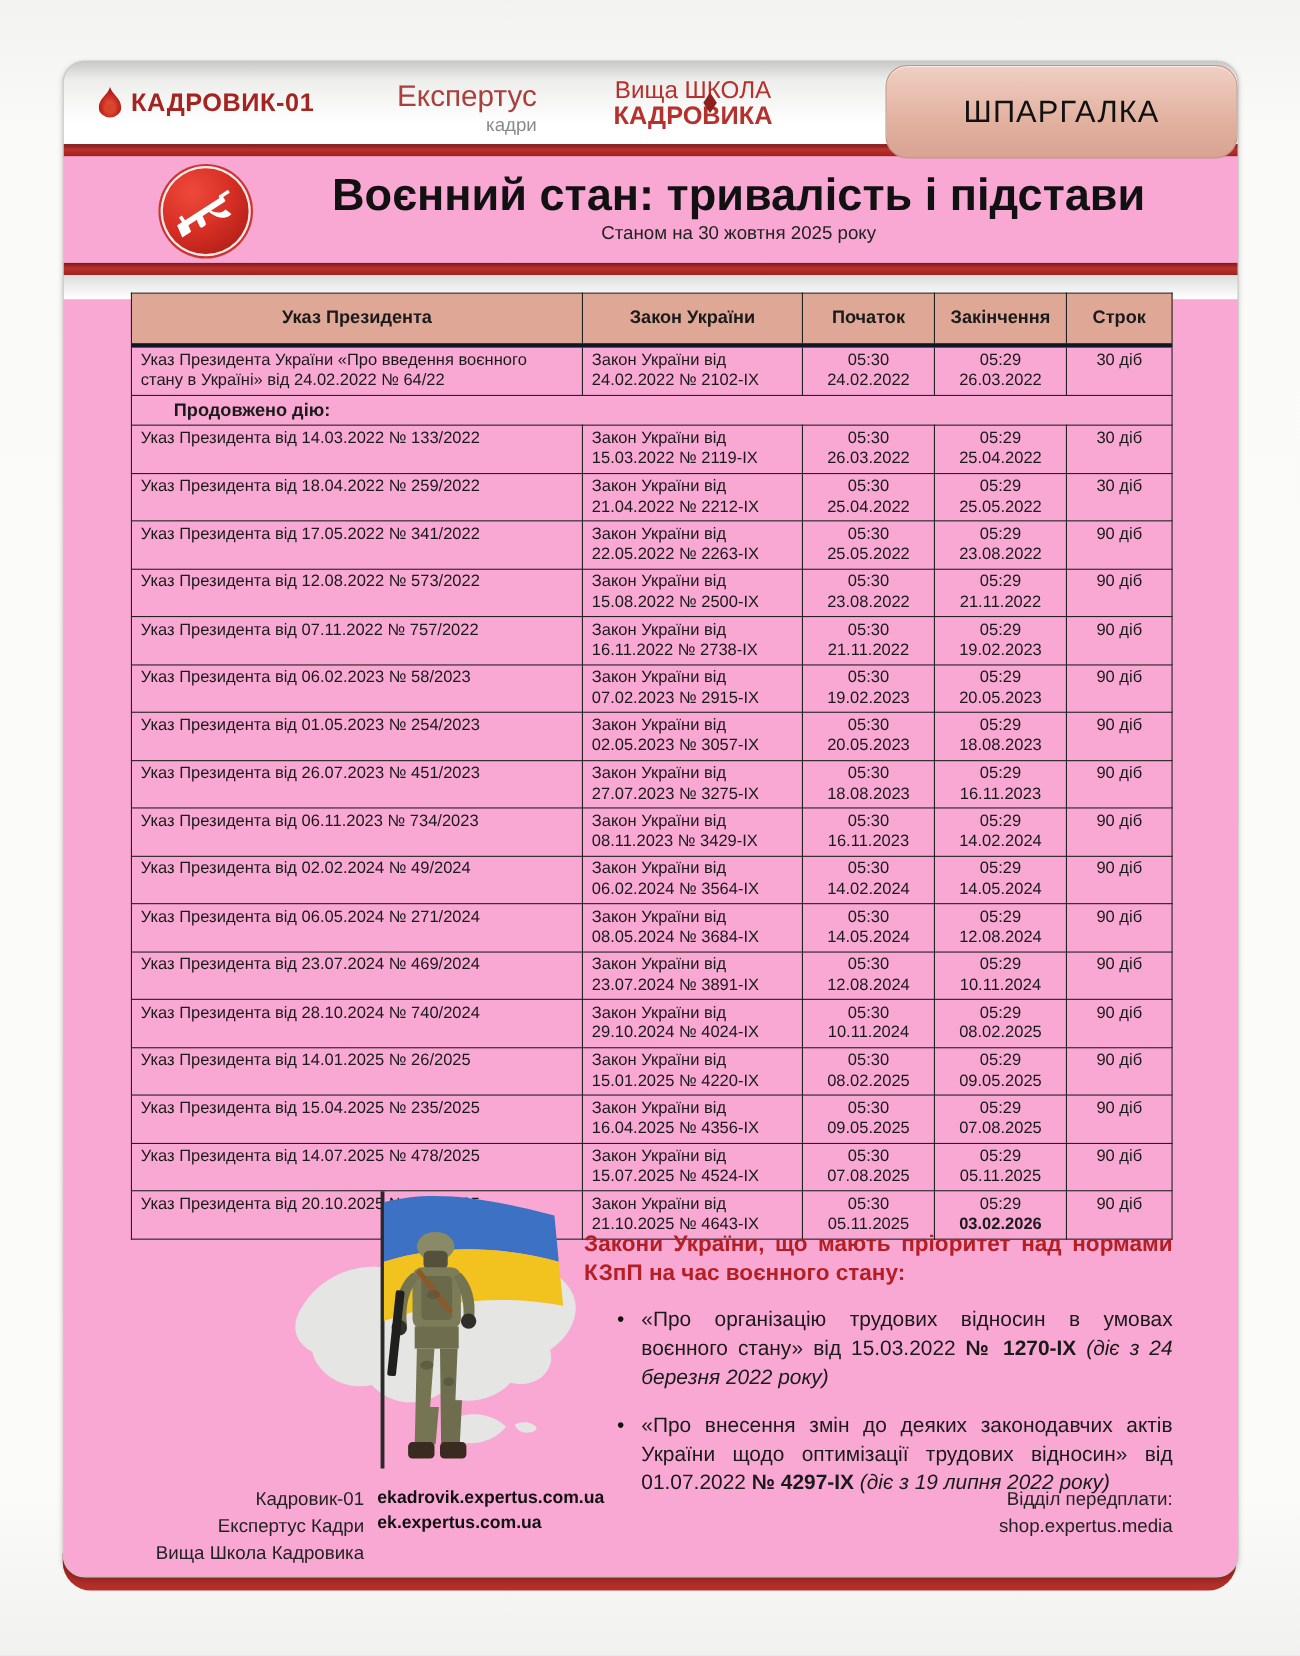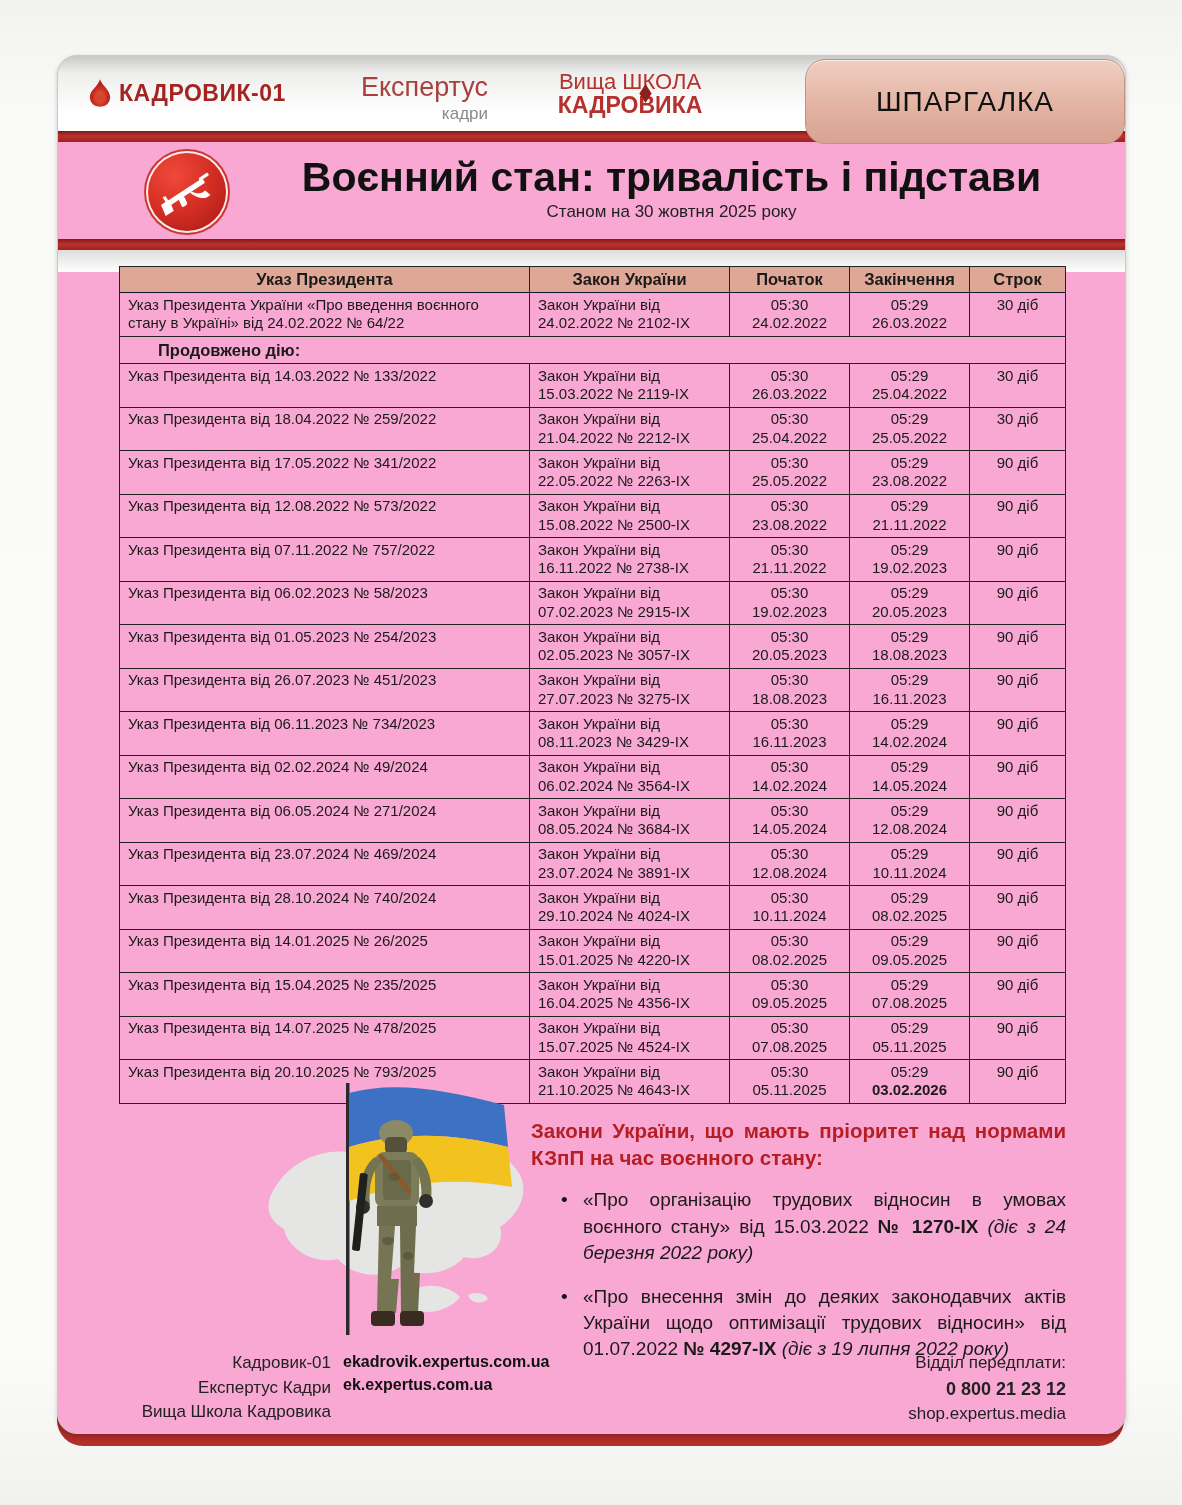--- a/index.html
+++ b/index.html
@@ -43,22 +43,22 @@
     box-shadow:inset 0 0 0 2px #c33, inset 0 0 0 4px rgba(255,255,255,.9);
     display:flex;align-items:center;justify-content:center;}
   .page-title{position:absolute;left:210px;right:50px;top:98px;text-align:center;
     font-size:41px;font-weight:bold;color:#111;}
   .page-subtitle{position:absolute;left:210px;right:50px;top:146px;text-align:center;
     font-size:17px;color:#222;}
   
   .tbl-wrap{position:absolute;left:61px;top:210px;width:946px;}
   table{border-collapse:collapse;width:946px;table-layout:fixed;}
   th,td{border:1.5px solid #222;vertical-align:top;}
-  thead th{background:#dfa795;font-weight:bold;font-size:16.5px;padding:3px 4px;text-align:center;
-    border-bottom:1px solid #0f172a;}
+  thead th{background:#dfa795;font-weight:bold;font-size:16.5px;padding:13px 4px;text-align:center;
+    border-bottom:4px solid #0f172a;}
   td{font-size:15px;line-height:1.25;padding:2.5px 8px;}
   .c-decree{text-align:left;}
   .c-law{text-align:left;}
   .c-center{text-align:center;}
   .c-term{text-align:center;}
   .section-row td{font-weight:bold;font-size:16.5px;padding:3px 8px 3px 38px;text-align:left;}
   td.bold,.bold{font-weight:bold;}
   
   .laws{position:absolute;left:473px;top:1062px;width:535px;}
   .laws-heading{color:#b41f24;font-weight:bold;font-size:20.5px;line-height:1.3;
@@ -490,17 +490,16 @@
     <div>Кадровик-01</div>
     <div>Експертус Кадри</div>
     <div>Вища Школа Кадровика</div>
   </div>
   <div class="f-mid">
     <div>ekadrovik.expertus.com.ua</div>
     <div>ek.expertus.com.ua</div>
   </div>
   <div class="f-right">
     <div>Відділ передплати:</div>
-    <div class="phone">0 800 21 23 12</div>
     <div>shop.expertus.media</div>
   </div>
 
 </div>
 
 </body></html>

